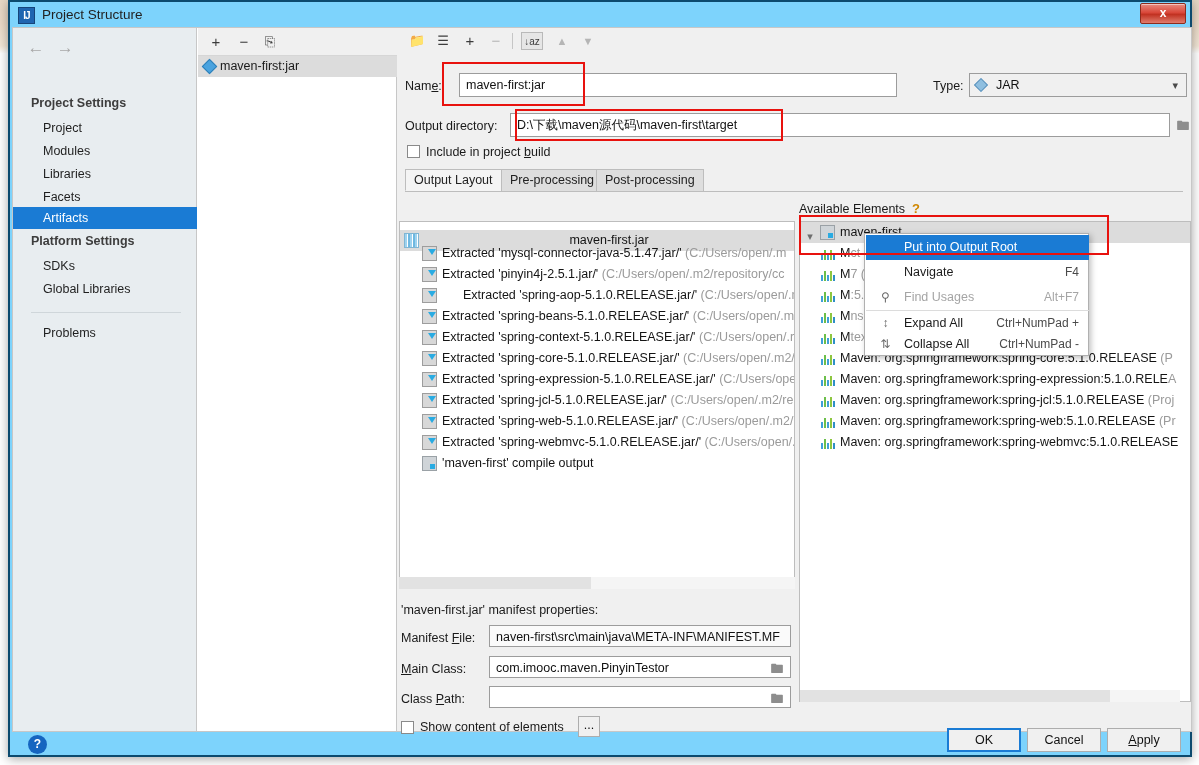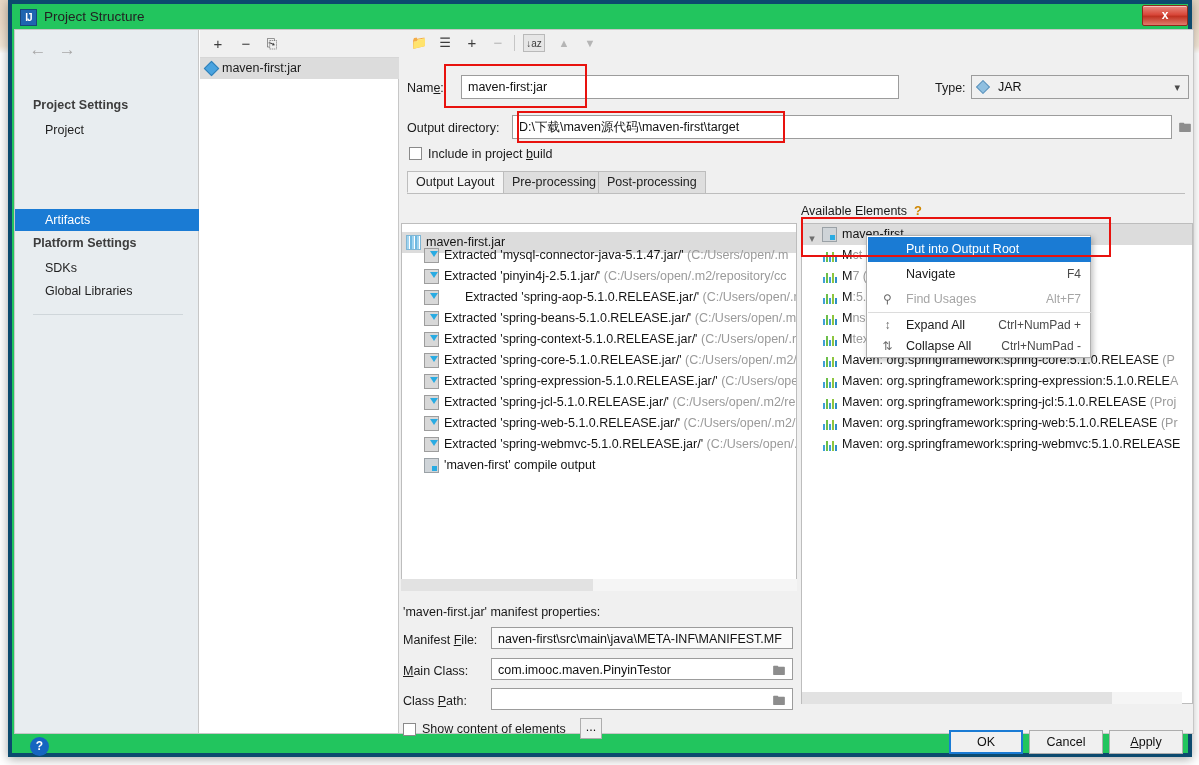--- a/index.html
+++ b/index.html
@@ -22,22 +22,22 @@
     position: absolute; top: 4px; left: 160px; height: 20px; width: 1000px;
     filter: blur(3px); opacity: .55;
   }
   .bg-chip { position:absolute; top:4px; height:15px; border-radius:2px; background:#cfc0ad; }
   .bg-word { position:absolute; top:5px; height:12px; border-radius:2px; }
 
   
   .dialog {
     position: absolute; left: 8px; top: 0px;
     width: 1184px; height: 757px;
-    background: #22c55e;
-    border: 4px solid #0c4a6e;
+    background: #7dd3fc;
+    border: 2px solid #0c4a6e;
     box-shadow: 0 2px 10px rgba(0,0,0,.35);
   }
   .titlebar {
     position: absolute; left: 0; top: 0; width: 1184px; height: 27px;
     background: transparent;
   }
   .title-icon {
     position: absolute; left: 8px; top: 5px; width: 17px; height: 17px;
     background: #1f65b0; border: 1px solid #16457a;
     color: #fff; font-size: 10px; font-weight: bold;
@@ -225,27 +225,31 @@
   <div class="winframe">
 
     <div class="sidebar">
       <div class="nav-arrows">
         <span class="nav-arrow">←</span>
         <span class="nav-arrow">→</span>
       </div>
 
       <div class="side-group" style="top:68px;">Project Settings</div>
       <div class="side-item" style="top:89px;">Project</div>
+      <div class="side-item" style="top:112px;">Modules</div>
+      <div class="side-item" style="top:135px;">Libraries</div>
+      <div class="side-item" style="top:158px;">Facets</div>
       <div class="side-item sel" style="top:179px;">Artifacts</div>
 
       <div class="side-group" style="top:206px;">Platform Settings</div>
       <div class="side-item" style="top:250px;">Global Libraries</div>
       <div class="side-item" style="top:227px;">SDKs</div>
 
       <div class="side-sep" style="top:284px;"></div>
+      <div class="side-item" style="top:294px;">Problems</div>
     </div>
 
     <div class="artifacts-col">
       <div class="art-toolbar">
         <div class="art-tb-btn" style="left:8px;">+</div>
         <div class="art-tb-btn" style="left:36px;">−</div>
         <div class="art-tb-btn" style="left:62px;font-size:13px;">⎘</div>
       </div>
       <div class="art-row">maven-first:jar</div>
       <div class="art-diamond"></div>
@@ -281,21 +285,21 @@
       <div class="tb-ico" style="left:38px;width:16px;">☰</div>
       <div class="tb-ico" style="left:64px;width:18px;font-size:15px;">+</div>
       <div class="tb-ico dim" style="left:90px;width:18px;font-size:15px;">−</div>
       <div class="tb-sep" style="left:115px;"></div>
       <div class="tb-ico" style="left:124px;width:22px;border:1px solid #b9b9b9;background:#e6e6e6;font-size:10px;">↓az</div>
       <div class="tb-ico dim" style="left:156px;width:18px;font-size:11px;">▲</div>
       <div class="tb-ico dim" style="left:182px;width:18px;font-size:11px;">▼</div>
 
       <div class="treebox" style="left:2px; top:193px; width:396px; height:368px;">
 
-        <div class="tnode root" style="top:8px;">
+        <div class="tnode root" style="top:8px;text-align:center;">
           <span class="ic ic-jar" style="left:4px;"></span>
           <span class="nm" style="margin-left:24px;">maven-first.jar</span>
         </div>
         <div id="output-children">
             <div class="tnode" style="top: 21px;"><span class="ic ic-ext" style="left: 22px;"></span><span class="nm" style="margin-left: 42px;">Extracted 'mysql-connector-java-5.1.47.jar/'</span><span class="pth"> (C:/Users/open/.m</span></div>
             <div class="tnode" style="top: 42px;"><span class="ic ic-ext" style="left: 22px;"></span><span class="nm" style="margin-left: 42px;">Extracted 'pinyin4j-2.5.1.jar/'</span><span class="pth"> (C:/Users/open/.m2/repository/cc</span></div>
             <div class="tnode" style="top: 63px;"><span class="ic ic-ext" style="left: 22px;"></span><span class="nm" style="margin-left: 63px;">Extracted 'spring-aop-5.1.0.RELEASE.jar/'</span><span class="pth"> (C:/Users/open/.m2/</span></div>
             <div class="tnode" style="top: 84px;"><span class="ic ic-ext" style="left: 22px;"></span><span class="nm" style="margin-left: 42px;">Extracted 'spring-beans-5.1.0.RELEASE.jar/'</span><span class="pth"> (C:/Users/open/.m</span></div>
             <div class="tnode" style="top: 105px;"><span class="ic ic-ext" style="left: 22px;"></span><span class="nm" style="margin-left: 42px;">Extracted 'spring-context-5.1.0.RELEASE.jar/'</span><span class="pth"> (C:/Users/open/.r</span></div>
             <div class="tnode" style="top: 126px;"><span class="ic ic-ext" style="left: 22px;"></span><span class="nm" style="margin-left: 42px;">Extracted 'spring-core-5.1.0.RELEASE.jar/'</span><span class="pth"> (C:/Users/open/.m2/</span></div>

